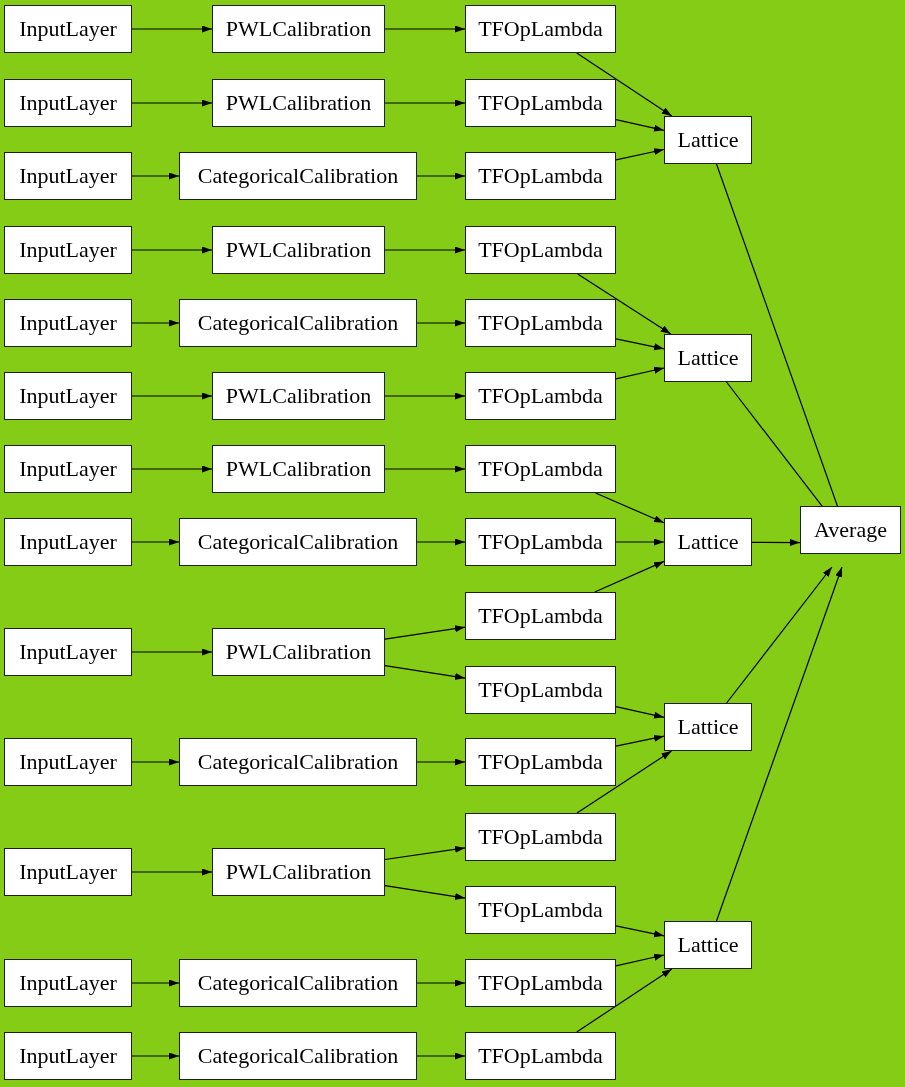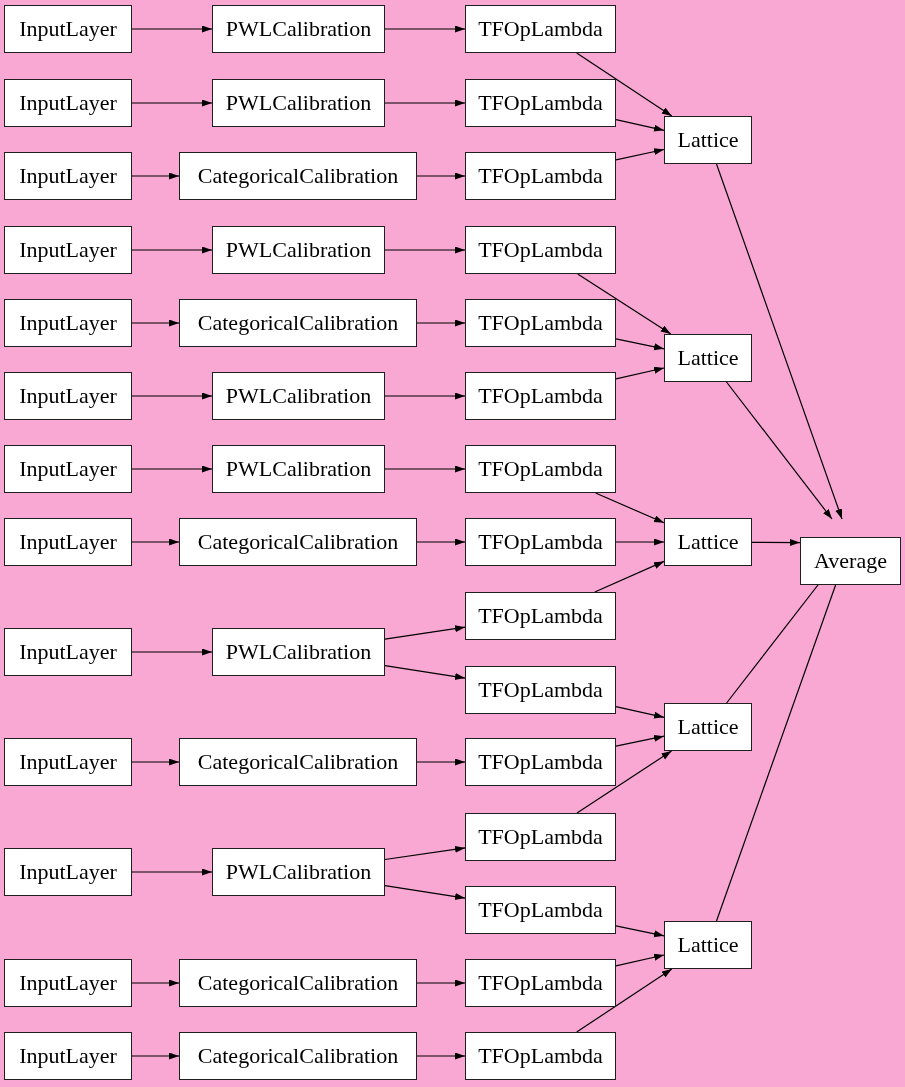--- a/index.html
+++ b/index.html
@@ -4,21 +4,21 @@
 <style>
   html, body {
     margin: 0;
     padding: 0;
     background: #ffffff;
   }
   #diagram {
     position: relative;
     width: 905px;
     height: 1087px;
-    background: #f9a8d4;
+    background: #84cc16;
     font-family: "Liberation Serif", "DejaVu Serif", serif;
     overflow: hidden;
   }
   #edges-svg {
     position: absolute;
     left: 0;
     top: 0;
     width: 905px;
     height: 1087px;
   }
@@ -234,17 +234,17 @@
       </div>
       <div class="node" style="left: 664px; top: 518px; width: 88px; height: 48px;">
         <span>Lattice</span>
       </div>
       <div class="node" style="left: 664px; top: 703px; width: 88px; height: 48px;">
         <span>Lattice</span>
       </div>
       <div class="node" style="left: 664px; top: 921px; width: 88px; height: 48px;">
         <span>Lattice</span>
       </div>
-      <div class="node" style="left: 800px; top: 537px; width: 101px; height: 48px;">
+      <div class="node" style="left: 800px; top: 506px; width: 101px; height: 48px;">
         <span>Average</span>
       </div>
     </div>
 </div>
 
 </body></html>

